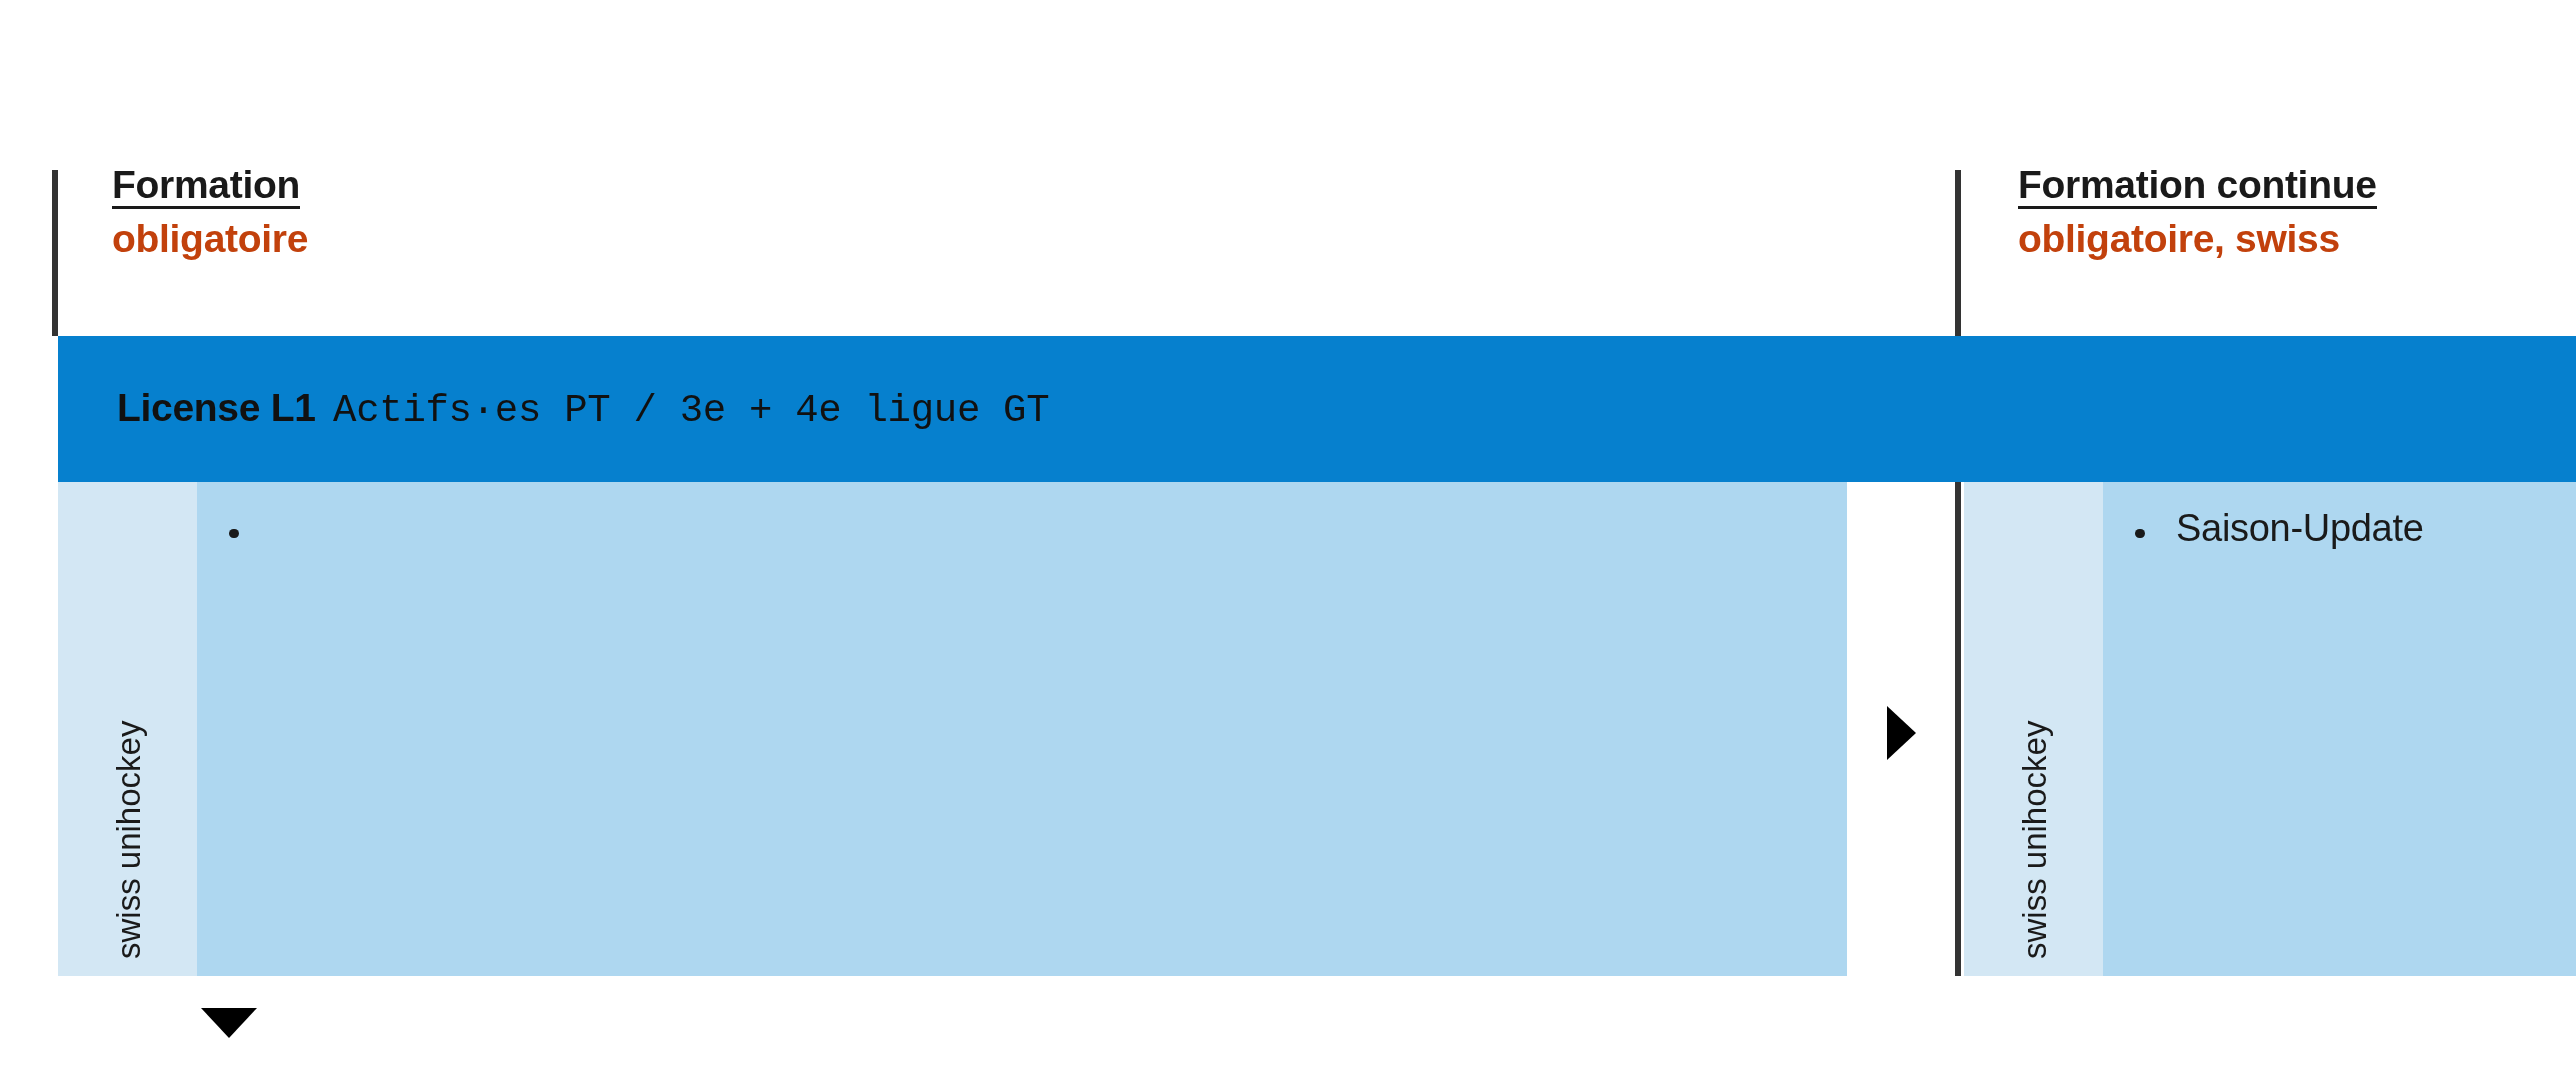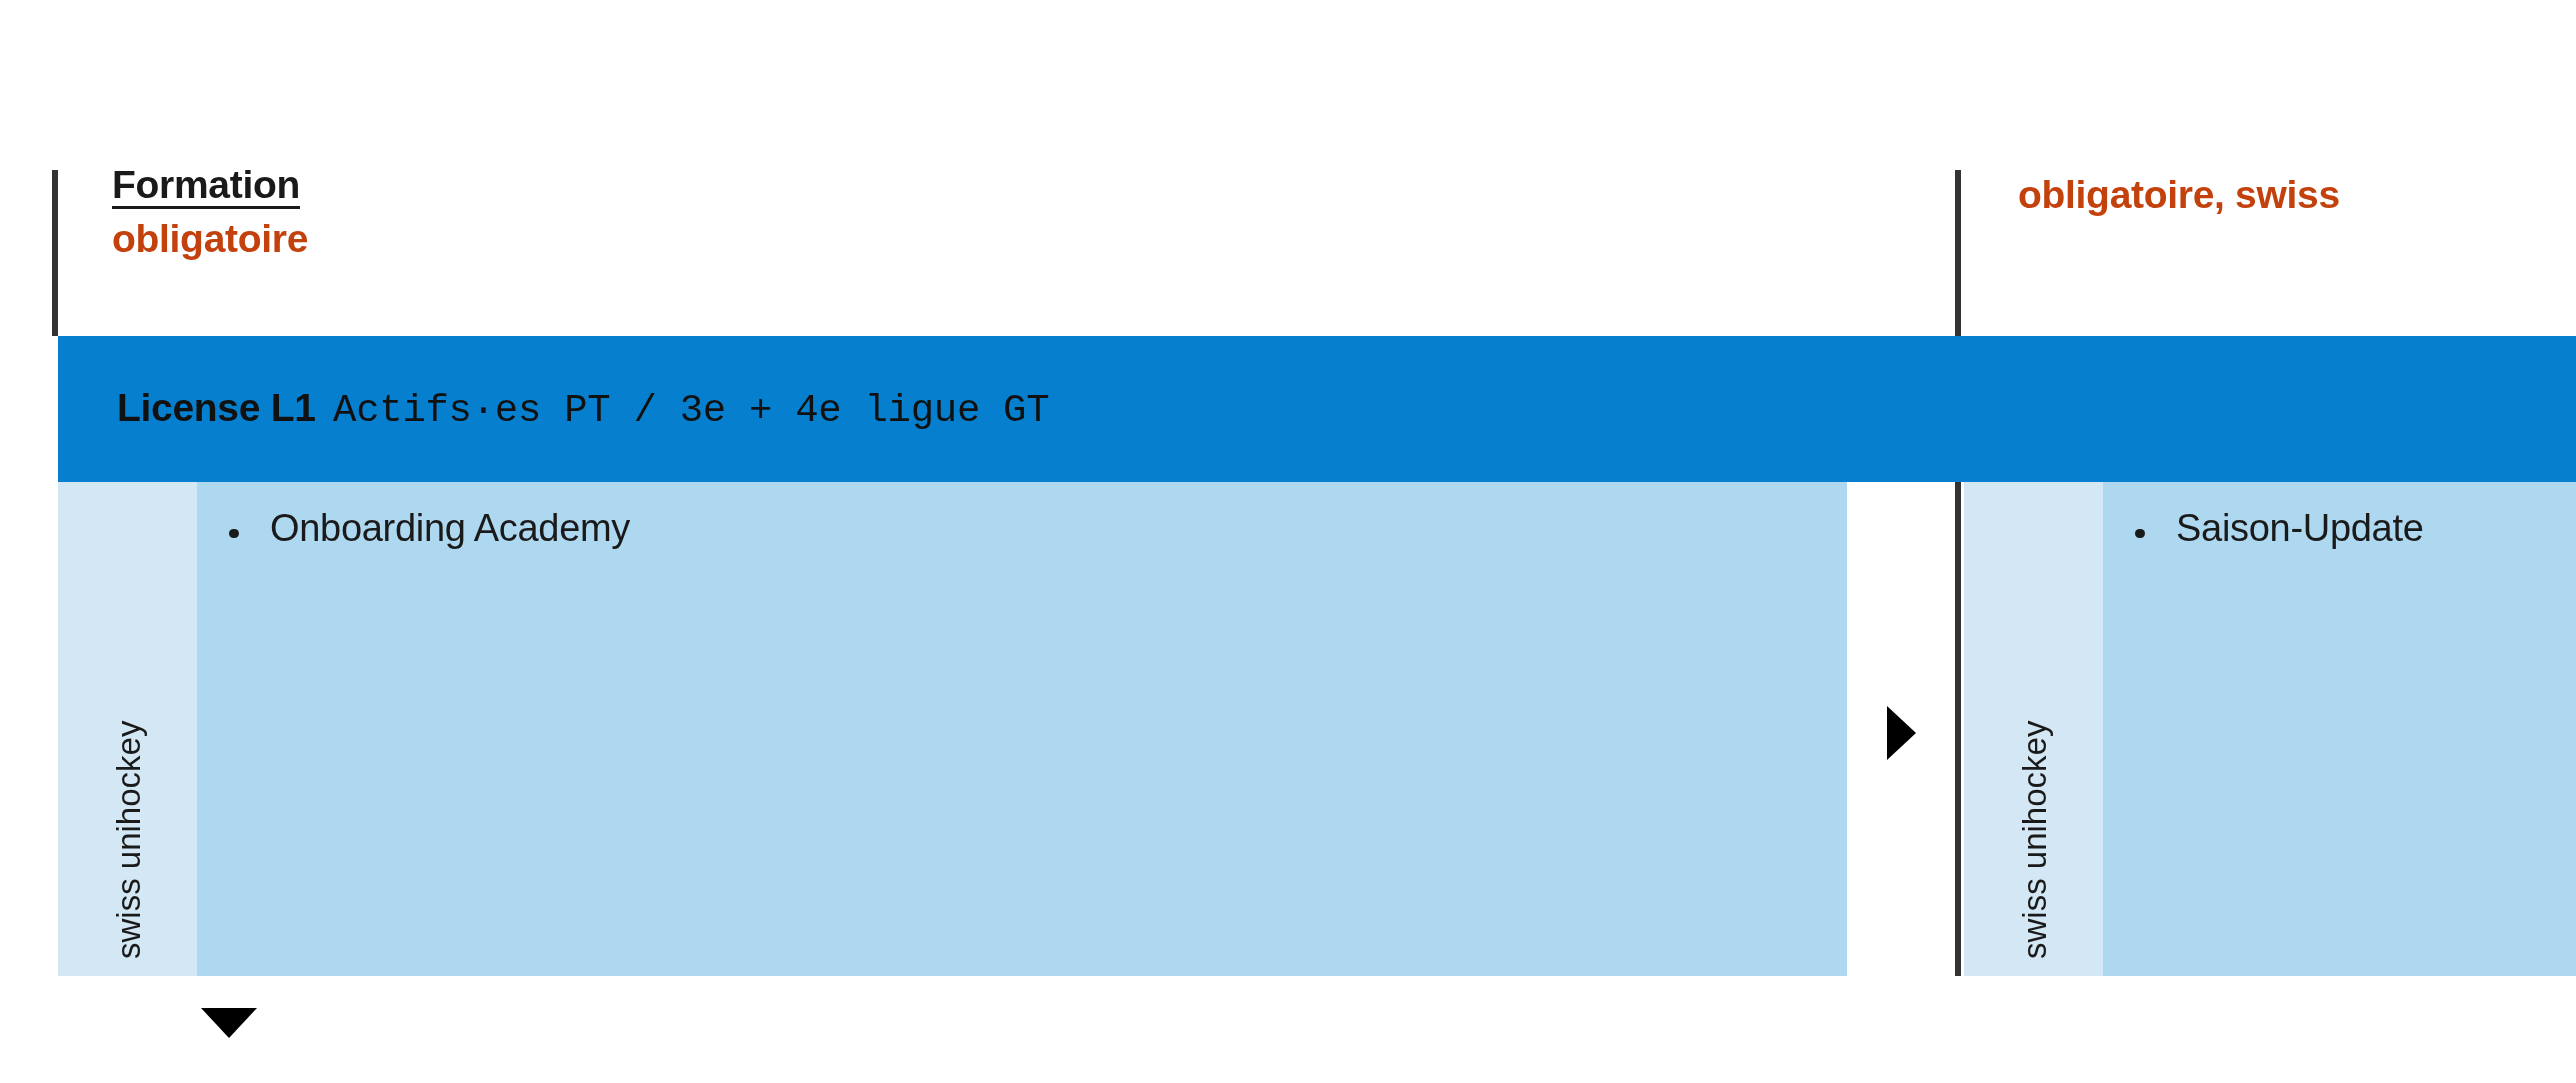--- a/index.html
+++ b/index.html
@@ -225,40 +225,40 @@
 
   <div id="rule-left" class="header-rule"></div>
   <div id="rule-center" class="header-rule"></div>
 
   <div id="header-left" class="header-block">
     <div class="header-title">Formation</div>
     <div class="header-sub">obligatoire</div>
   </div>
 
   <div id="header-center" class="header-block">
+    <div class="header-title">Formation continue</div>
     <div class="header-sub">obligatoire, swiss</div>
   </div>
 
   <div id="license-band">
     <div id="license-band-inner">
       <span id="license-code">License L1</span><span id="license-desc">Actifs·es PT / 3e + 4e ligue GT</span>
     </div>
   </div>
 
   <div id="body-row">
 
     <div id="sidelabel-left" class="col-sidelabel">
       <span class="vtext">swiss unihockey</span>
     </div>
 
     <div id="content-left" class="col-content">
       <ul class="bullet-list">
         <li class="bullet-item">
           <span class="bullet-dot"></span>
-          <span>Onboarding Academy</span>
         </li>
       </ul>
     </div>
 
   </div>
 
   <div id="arrow-right"></div>
 
   <div id="rule-body"></div>
 

